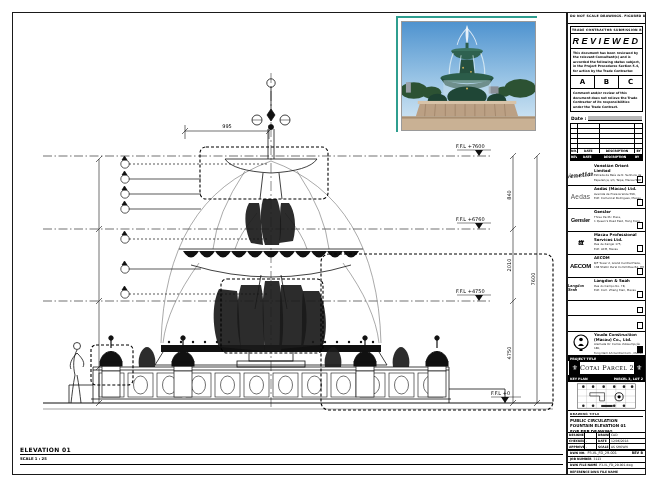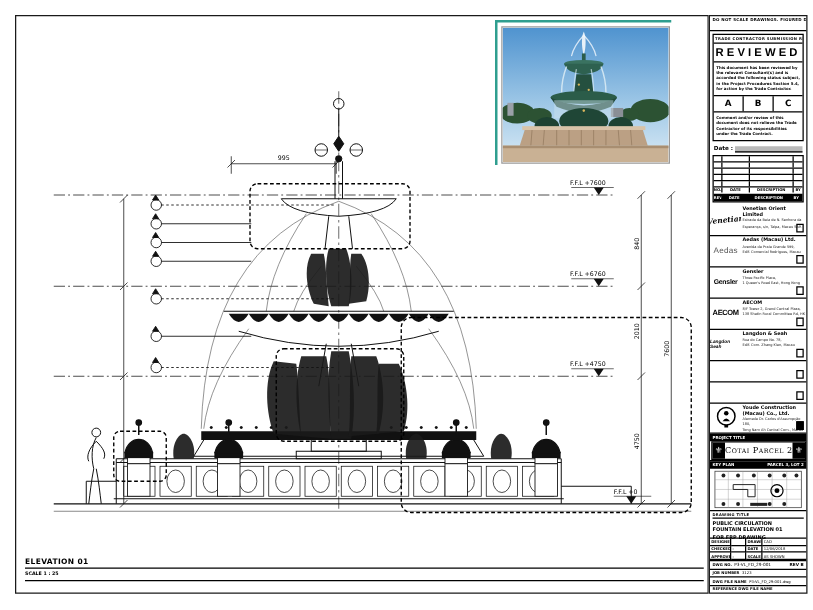--- a/index.html
+++ b/index.html
@@ -24,21 +24,21 @@
 
   
   .titleblock{position:absolute;left:567px;top:12px;width:79px;height:463px;background:#fff;
               border:1px solid #1a1a1a;box-sizing:border-box;display:flex;flex-direction:column;z-index:6;}
   .tb-note{height:9px;border-bottom:1px solid #000;font-size:3.2px;font-weight:bold;
            padding:1px 2px;letter-spacing:.2px;overflow:hidden;white-space:nowrap;}
   .stamp{margin:2px;border:1.5px solid #000;}
   .stamp-header{font-size:3px;font-weight:bold;text-align:center;border-bottom:1px solid #000;
                 padding:1px 1px;white-space:nowrap;overflow:hidden;letter-spacing:.3px;}
   .stamp-title{font-size:9px;font-weight:bold;text-align:center;letter-spacing:2.5px;
-               padding:1.5px 0 2px;border-bottom:1px solid #000;font-family:"Liberation Sans",sans-serif;}
+               padding:1.5px 0 2px;border-bottom:1px solid #000;font-family:"Liberation Sans",sans-serif;font-style:italic;}
   .stamp-body{font-size:3.1px;font-weight:bold;line-height:1.45;padding:2px;border-bottom:1px solid #000;}
   .stamp-opts{display:flex;border-bottom:1px solid #000;}
   .stamp-opt{flex:1;text-align:center;font-size:7px;font-weight:bold;padding:2px 0;border-right:1px solid #000;}
   .stamp-opt:last-child{border-right:none;}
   .stamp-body.last{border-bottom:none;}
   .date-row{display:flex;align-items:flex-end;gap:2px;padding:1px 3px 2px;font-size:4.5px;font-weight:bold;height:9px;box-sizing:border-box;}
   .date-line{flex:1;height:4px;background:#b9b9b9;border-bottom:.8px solid #000;}
   .rev-table{margin:0 2px 2px;border:1px solid #000;}
   .rev-row{display:flex;height:4px;border-bottom:.6px solid #000;}
   .rev-row > div{border-right:.6px solid #000;}
@@ -509,20 +509,29 @@
     <div class="cons">
       <div class="cons-logo logo-gensler">Gensler</div>
       <div class="cons-info">
         <div class="cons-name">Gensler</div>
         <div class="cons-addr">Three Pacific Place,</div>
         <div class="cons-addr">1 Queen's Road East, Hong Kong</div>
       </div>
         <div class="cons-box"></div>
     </div>
     <div class="cons">
+      <div class="cons-logo logo-ttt">ttt</div>
+      <div class="cons-info">
+        <div class="cons-name">Macau Professional Services Ltd.</div>
+        <div class="cons-addr">Rua de Xangai 175,</div>
+        <div class="cons-addr">Edif. ACM, Macau</div>
+      </div>
+        <div class="cons-box"></div>
+    </div>
+    <div class="cons">
       <div class="cons-logo logo-aecom">AECOM</div>
       <div class="cons-info">
         <div class="cons-name">AECOM</div>
         <div class="cons-addr">8/F Tower 2, Grand Central Plaza,</div>
         <div class="cons-addr">138 Shatin Rural Committee Rd, HK</div>
       </div>
         <div class="cons-box"></div>
     </div>
     <div class="cons">
       <div class="cons-logo logo-ls">Langdon Seah</div>

